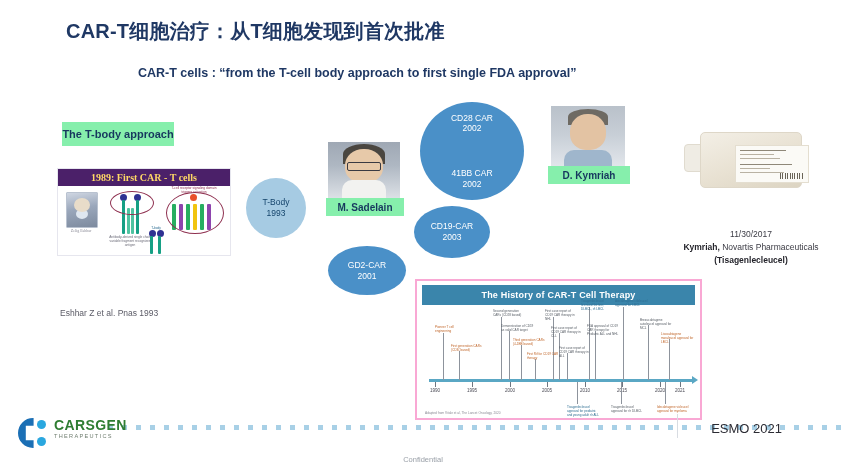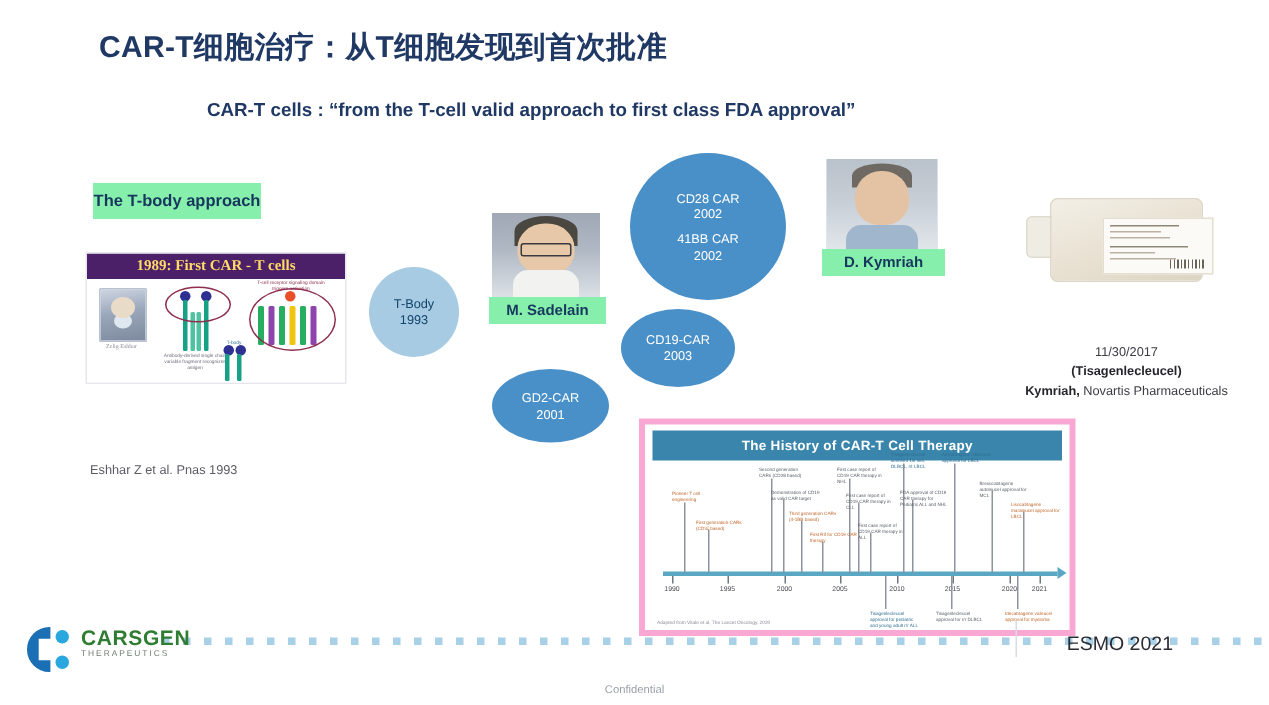--- a/index.html
+++ b/index.html
@@ -74,21 +74,21 @@
     color:#ffffff;text-align:center;line-height:1.25;
     font-size:8.5px;
   }
   .circle.light{background:#a6cbe3;color:#14446b;}
   .circle .ln{display:block;}
   #c-tbody   {left:246px;top:178px;width:60px;height:60px;font-size:8.5px;}
   #c-her2    {left:238px;top:246px;width:78px;height:49px;background:#4a90c8;}
   #c-gd2     {left:328px;top:246px;width:78px;height:49px;background:#4a90c8;}
   #c-cd19    {left:414px;top:206px;width:76px;height:52px;background:#4a90c8;}
   #c-cd28    {left:420px;top:102px;width:104px;height:98px;background:#4a90c8;}
-  #c-cd28 .grp{margin:3px 0;}
+  #c-cd28 .grp{margin:17px 0;}
 
   
   .photo{position:absolute;overflow:hidden;background:#c9d2dd;}
   #ph-sadelain{left:328px;top:142px;width:72px;height:58px;}
   #ph-campana{left:551px;top:106px;width:74px;height:62px;}
   .face{position:absolute;inset:0;}
   .face .bg{position:absolute;inset:0;}
   .face .neck{position:absolute;left:50%;transform:translateX(-50%);bottom:0;}
   .face .head{position:absolute;left:50%;transform:translateX(-50%);border-radius:48% 48% 44% 44%;}
   .face .hair{position:absolute;left:50%;transform:translateX(-50%);border-radius:50% 50% 0 0;}
@@ -120,22 +120,22 @@
     position:absolute;left:656px;top:228px;width:190px;
     text-align:center;font-size:8.5px;color:#3b3b44;line-height:1.55;
   }
   .fda b{color:#25252c;}
 
   
   .cite{position:absolute;left:60px;top:308px;font-size:8.5px;color:#5b5b66;}
 
   
   .tl{
-    position:absolute;left:426px;top:279px;width:283px;height:137px;
-    background:#ffffff;border:4px solid #f9a8d4;overflow:hidden;
+    position:absolute;left:415px;top:279px;width:283px;height:137px;
+    background:#ffffff;border:2px solid #f9a8d4;overflow:hidden;
   }
   .tl .hdr{
     position:absolute;left:5px;top:4px;right:5px;height:20px;
     background:#3a85ab;color:#ffffff;font-size:9px;font-weight:bold;
     display:flex;align-items:center;justify-content:center;letter-spacing:.2px;
   }
   .tl .axis{
     position:absolute;left:12px;right:8px;top:98px;height:3px;background:#5aa7c4;
   }
   .tl .arrow{
@@ -177,21 +177,21 @@
   .logo .txt{line-height:1;}
   .logo .name{font-size:14px;font-weight:bold;color:#2f7d32;letter-spacing:.4px;}
   .logo .sub{font-size:5.6px;color:#6f7d6f;letter-spacing:1.3px;margin-top:2px;}
 </style>
 </head>
 <body>
 
 <div class="slide">
 
   <div class="title">CAR-T细胞治疗：从T细胞发现到首次批准</div>
-  <div class="subtitle">CAR-T cells : “from the T-cell valid approach to first class FDA approval”</div>
+  <div class="subtitle">CAR-T cells : “from the T-cell body approach to first single FDA approval”</div>
 
   <div class="greenbox" id="tbody-approach">The T-body approach</div>
 
   <div class="panel89">
     <div class="bar">1989: First CAR - T cells</div>
     <div class="body">
       <div class="pi-photo"></div>
       <div class="pi-cap">Zelig Eshhar</div>
 
       <div class="mol" style="left:56px;top:8px;width:34px;height:44px;">
@@ -282,24 +282,24 @@
         <div class="lbl-line dark" style="top:18px;width:52px;"></div>
         <div class="lbl-line" style="top:22px;width:30px;"></div>
         <div class="lbl-line" style="top:26px;width:44px;"></div>
         <div class="barcode"></div>
       </div>
     </div>
   </div>
 
   <div class="fda">
     <div>11/30/2017</div>
-    <div><b>(Tisagenlecleucel)</b></div>
     <div>
       <b>Kymriah,</b><span> Novartis Pharmaceuticals</span>
     </div>
+    <div><b>(Tisagenlecleucel)</b></div>
   </div>
 
   <div class="cite">Eshhar Z et al. Pnas 1993</div>
 
   <div class="tl">
     <div class="hdr">The History of CAR-T Cell Therapy</div>
 
     <div class="axis"></div>
     <div class="arrow"></div>
 

